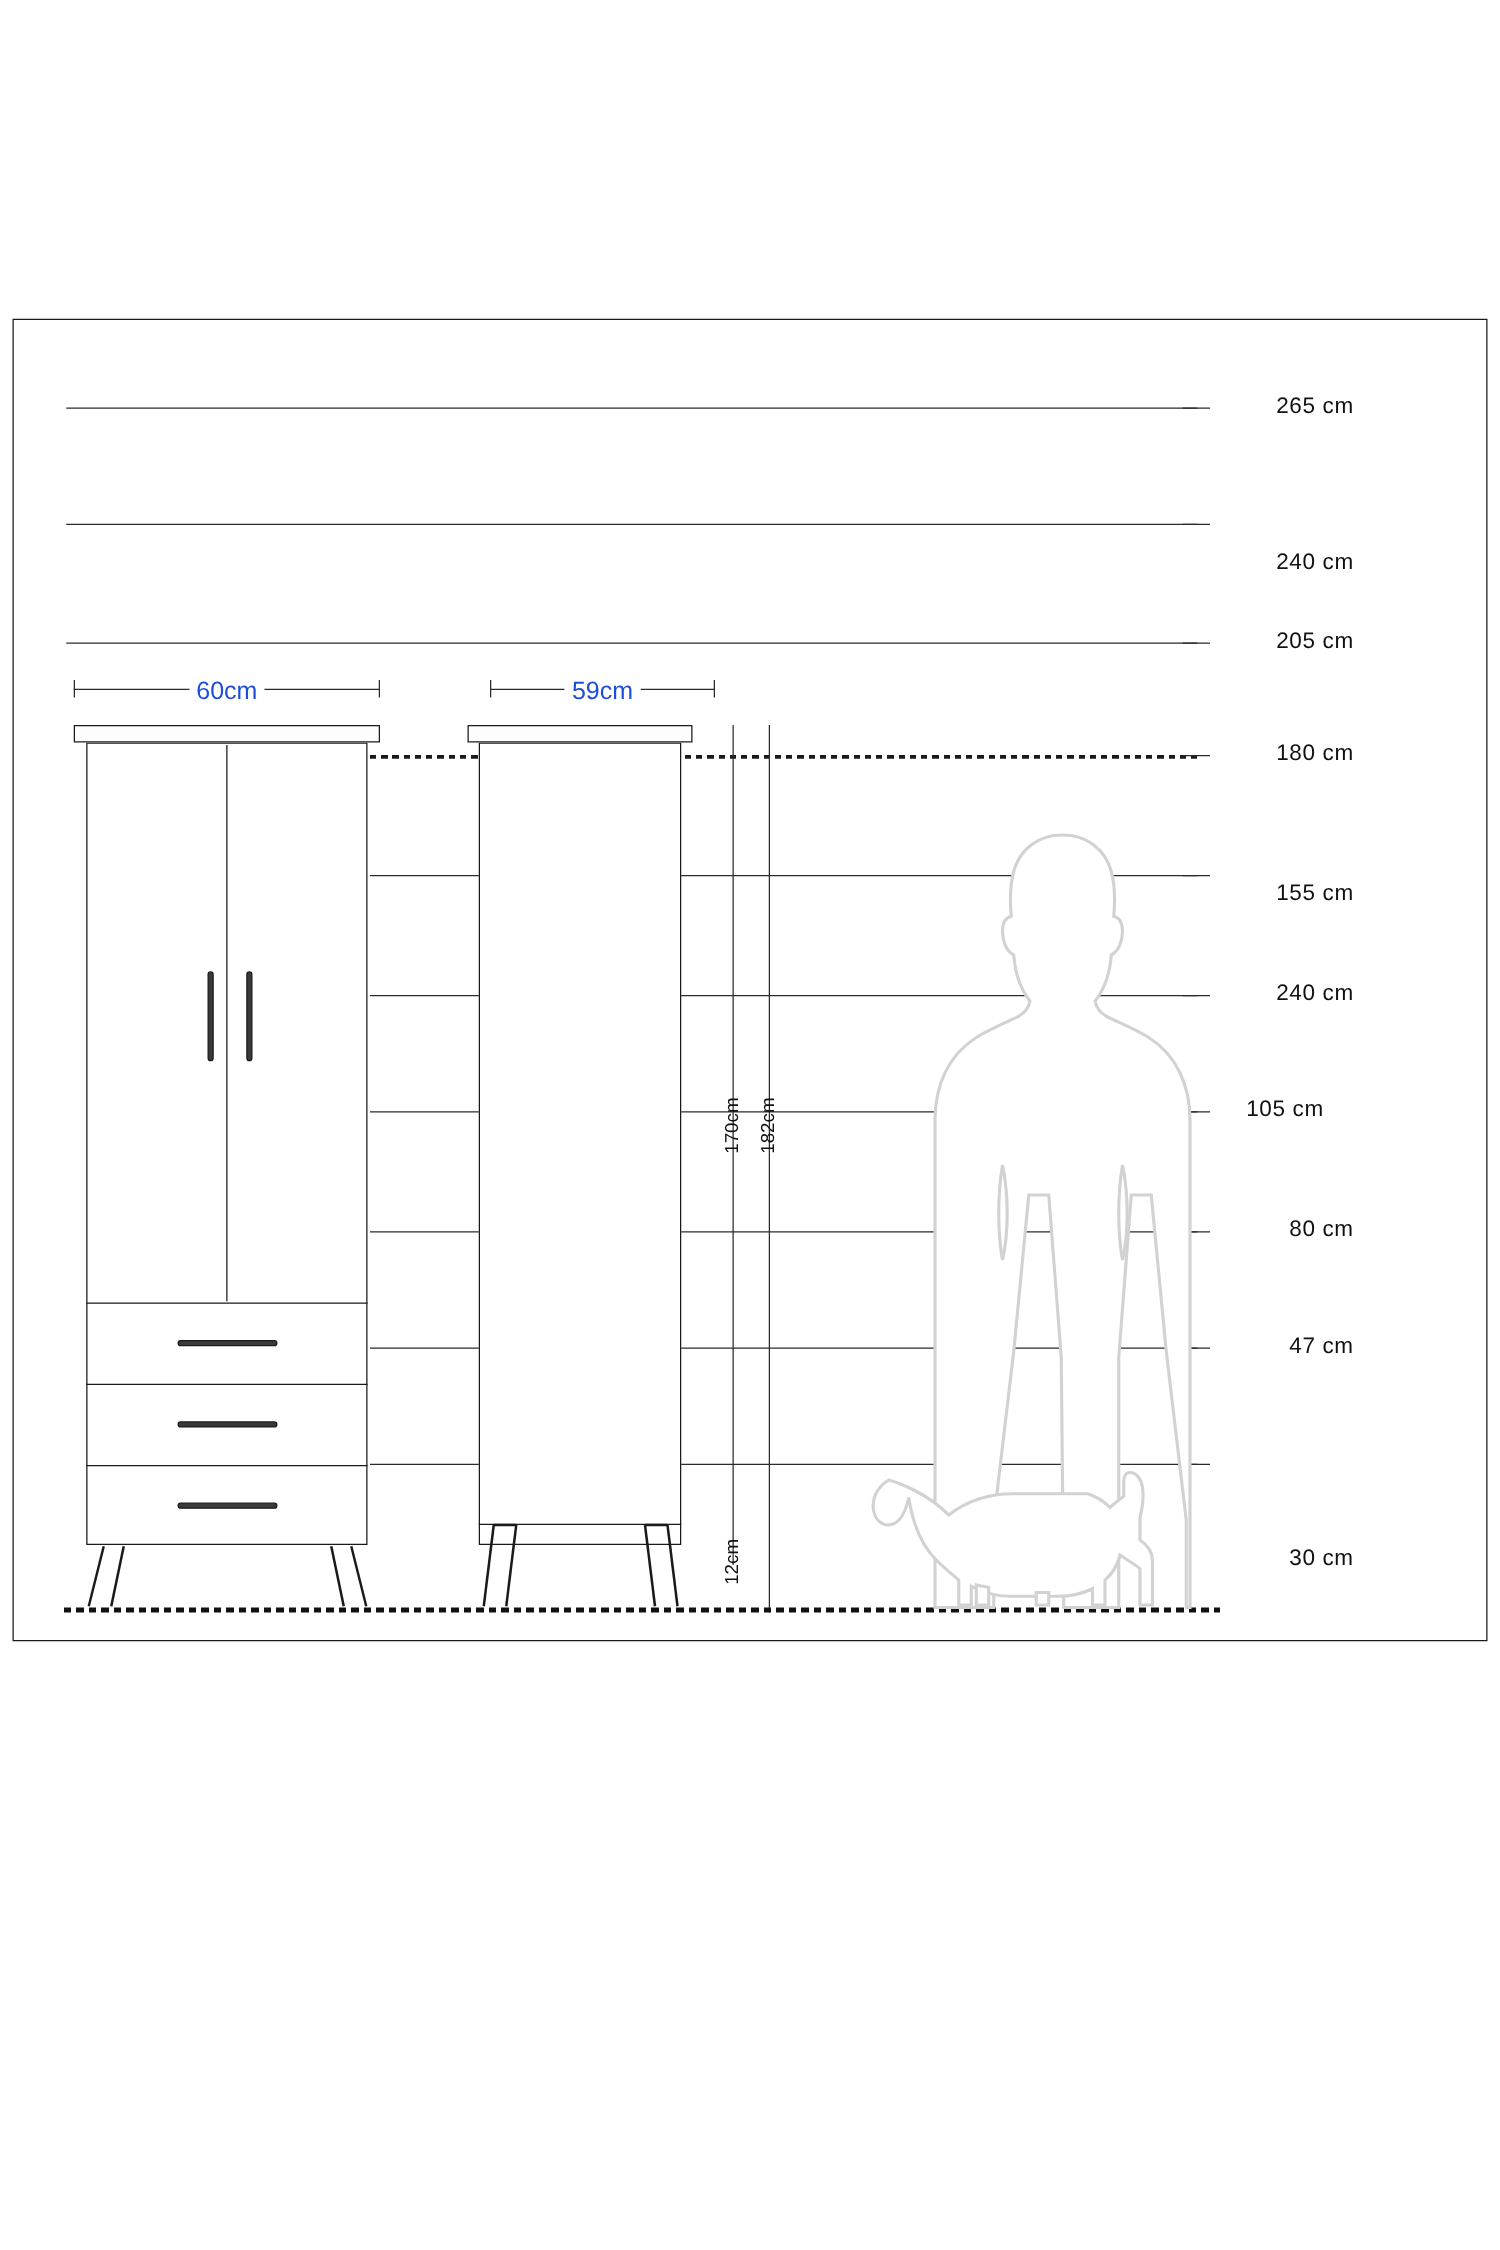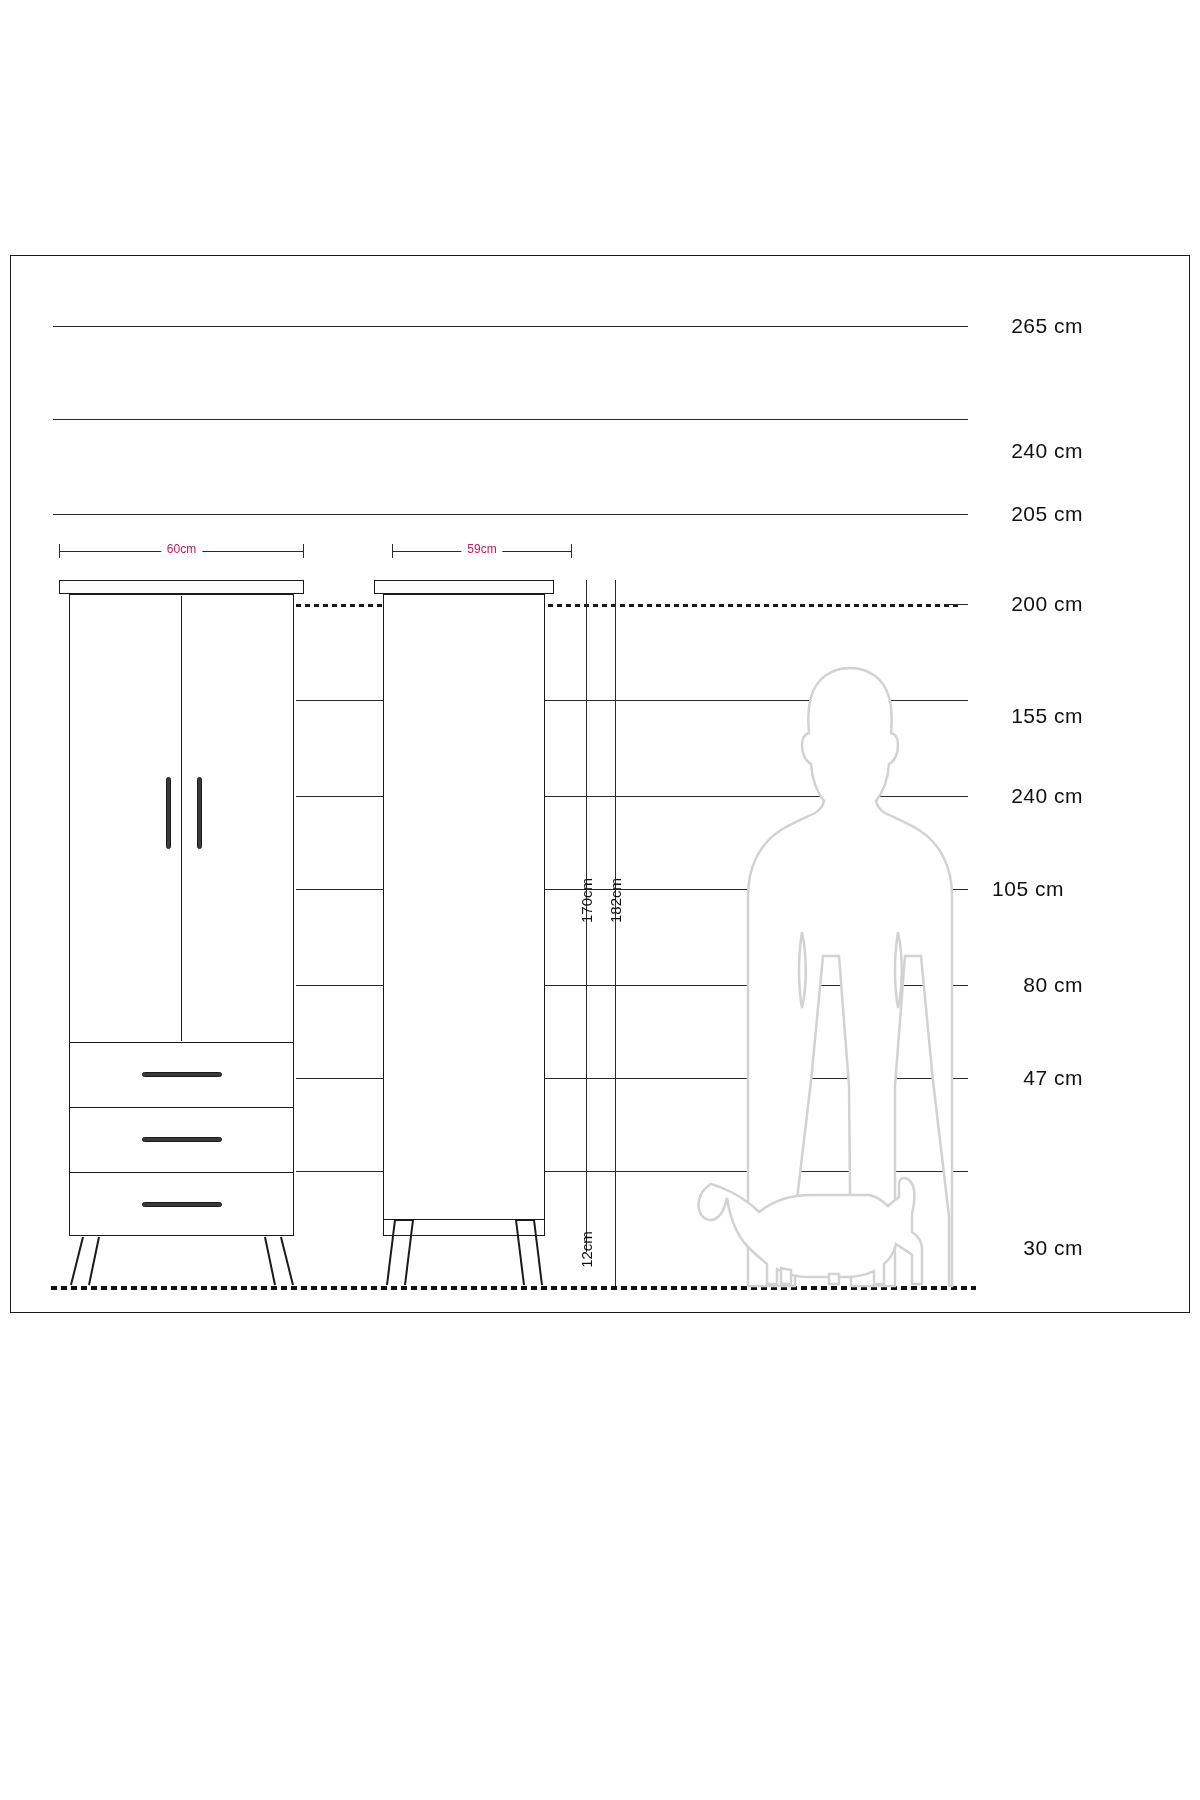--- a/index.html
+++ b/index.html
@@ -24,21 +24,21 @@
     box-sizing: border-box;
     background: #ffffff;
   }
   .scale-line {
     position: absolute;
     height: 0;
     border-top: 1px solid #2b2b2b;
   }
   .scale-label {
     position: absolute;
-    font-size: 21px;
+    font-size: 18px;
     color: #111111;
     letter-spacing: 0.5px;
     white-space: nowrap;
     text-align: right;
   }
   .tick {
     position: absolute;
     height: 0;
     border-top: 1px solid #2b2b2b;
   }
@@ -87,22 +87,22 @@
   }
   .dim-h .dim-cap-l { left: 0; }
   .dim-h .dim-cap-r { right: 0; }
   .dim-h .dim-text {
     position: absolute;
     top: -2px;
     left: 50%;
     transform: translateX(-50%);
     background: #ffffff;
     padding: 0 6px;
-    font-size: 12px;
-    color: #be185d;
+    font-size: 20px;
+    color: #1d4ed8;
   }
   
   .dim-v {
     position: absolute;
     width: 0;
     border-left: 1px solid #2b2b2b;
   }
   .dim-v-text {
     position: absolute;
     font-size: 15px;
@@ -187,21 +187,21 @@
   <div class="tick" style="left:935px; top:444px; width:22px;"></div>
   <div class="tick" style="left:935px; top:540px; width:22px;"></div>
   <div class="tick" style="left:935px; top:633px; width:22px;"></div>
   <div class="tick" style="left:935px; top:729px; width:22px;"></div>
   <div class="tick" style="left:935px; top:822px; width:22px;"></div>
   <div class="tick" style="left:935px; top:915px; width:22px;"></div>
 
   <div class="scale-label" style="left:962px; top:58px; width:110px;">265 cm</div>
   <div class="scale-label" style="left:962px; top:151px; width:110px;margin-top:32px;">240 cm</div>
   <div class="scale-label" style="left:962px; top:246px; width:110px;">205 cm</div>
-  <div class="scale-label" style="left:962px; top:336px; width:110px;">200 cm</div>
+  <div class="scale-label" style="left:962px; top:336px; width:110px;">180 cm</div>
   <div class="scale-label" style="left:962px; top:448px; width:110px;">155 cm</div>
   <div class="scale-label" style="left:962px; top:528px; width:110px;">240 cm</div>
   <div class="scale-label" style="left:962px; top:621px; width:110px;text-align:center;">105 cm</div>
   <div class="scale-label" style="left:950px; top:717px; width:122px;">80 cm</div>
   <div class="scale-label" style="left:950px; top:810px; width:122px;">47 cm</div>
   <div class="scale-label" style="left:950px; top:957px; width:122px;margin-top:23px;">30 cm</div>
 
   <div class="dim-h" style="left:48px; top:288px; width:245px;">
     <div class="dim-rule"></div>
     <div class="dim-cap-l"></div>

